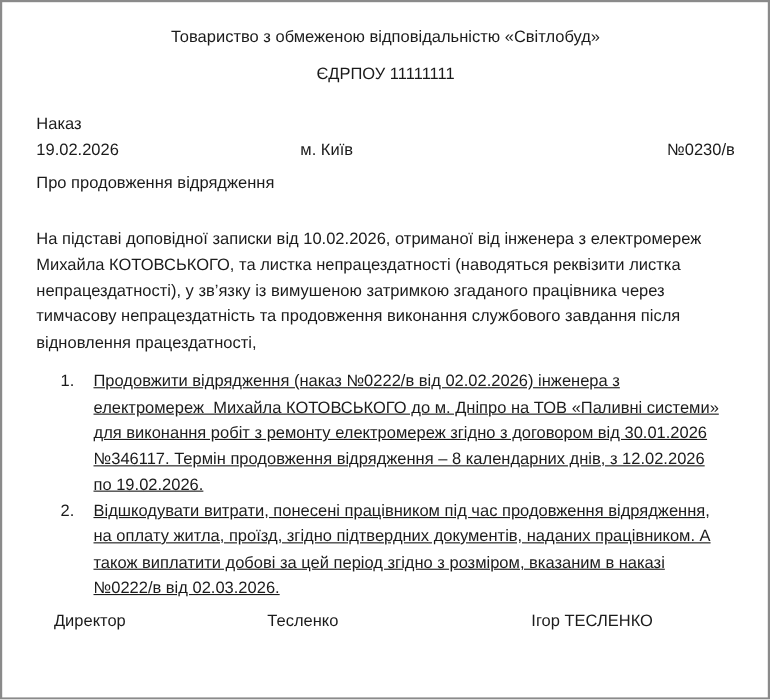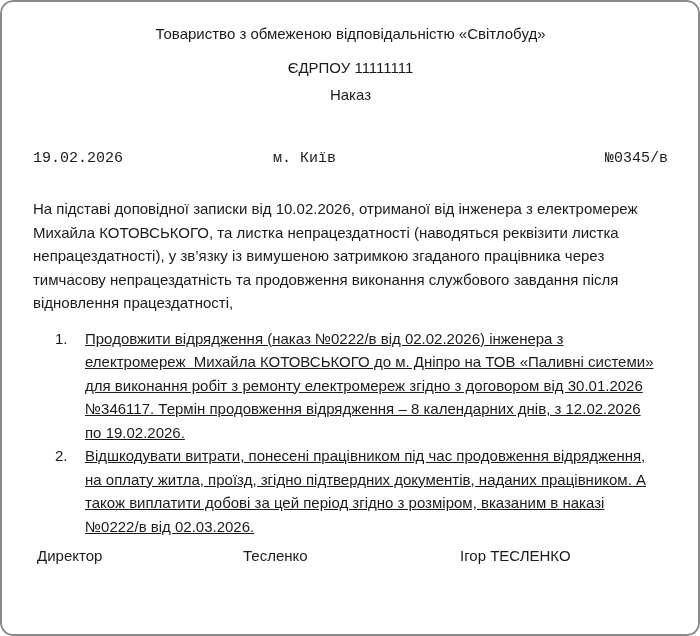--- a/index.html
+++ b/index.html
@@ -1,75 +1,76 @@
 <!DOCTYPE html>
 <html><head>
 <meta charset="utf-8">
 <style>
-  * { margin: 0; padding: 0; box-sizing: border-box; border-radius: 13px; }
+  * { margin: 0; padding: 0; box-sizing: border-box; }
   html, body { background: #ffffff; }
   body {
     width: 700px; height: 636px;
     font-family: "Liberation Sans", "DejaVu Sans", sans-serif;
     color: #1b1b1b;
   }
   .page {
     width: 700px; height: 636px;
     border: 2px solid #8a8a8a;
     background: #ffffff;
     padding: 20px 30px 14px 31px;
     overflow: hidden;
     font-size: 15px;
     line-height: 23.5px;
   }
   .company-line { text-align: center; }
   .edrpou-line { text-align: center; margin-top: 10px; }
-  .doctype-line { text-align: center; margin-top: 4px; }
-  .meta-row { position: relative; margin-top: 40px; height: 23.5px; font-family: Liberation Mono, monospace; }
+  .doctype-line { margin-top: 22px; }
+  .meta-row { position: relative; height: 23.5px; }
   .meta-row .date { position: absolute; left: 0; top: 0; }
   .meta-row .city { position: absolute; left: 240px; top: 0; }
   .meta-row .num  { position: absolute; right: 0; top: 0; }
   .subject-line { margin-top: 7px; }
   .preamble { margin-top: 27px; white-space: pre-wrap; }
   .order-word { margin-top: 6px; }
   ol.order-list { margin-top: 12px; list-style: none; counter-reset: itm; text-decoration: underline; }
   ol.order-list li {
     position: relative;
     padding-left: 52px;
     white-space: pre-wrap;
     counter-increment: itm;
   }
   ol.order-list li::before {
     content: counter(itm) ".";
     position: absolute;
     left: 22px; top: 0;
     white-space: normal;
   }
   .sig-row { position: relative; margin-top: 6px; height: 23.5px; }
-  .sig-row .sig-position { position: absolute; left: 4px; top: 0; }
+  .sig-row .sig-position { position: absolute; left: 16px; top: 0; }
   .sig-row .sig-sign { position: absolute; left: 210px; top: 0; text-align: right; }
-  .sig-row .sig-name { position: absolute; left: 427px; top: 0; }
+  .sig-row .sig-name { position: absolute; left: 450px; top: 0; }
 </style>
 </head>
 <body>
 
 <div class="page">
 
   <div class="company-line">Товариство з обмеженою відповідальністю «Світлобуд»</div>
 
   <div class="edrpou-line">ЄДРПОУ 11111111</div>
 
   <div class="doctype-line">Наказ</div>
 
   <div class="meta-row">
     <span class="date">19.02.2026</span>
     <span class="city">м. Київ</span>
-    <span class="num">№0345/в</span>
+    <span class="num">№0230/в</span>
   </div>
 
+  <div class="subject-line">Про продовження відрядження</div>
 
   <p class="preamble">На підставі доповідної записки від 10.02.2026, отриманої від інженера з електромереж
 Михайла КОТОВСЬКОГО, та листка непрацездатності (наводяться реквізити листка
 непрацездатності), у зв’язку із вимушеною затримкою згаданого працівника через
 тимчасову непрацездатність та продовження виконання службового завдання після
 відновлення працездатності,</p>
 
 
   <ol class="order-list">
     <li>Продовжити відрядження (наказ №0222/в від 02.02.2026) інженера з

